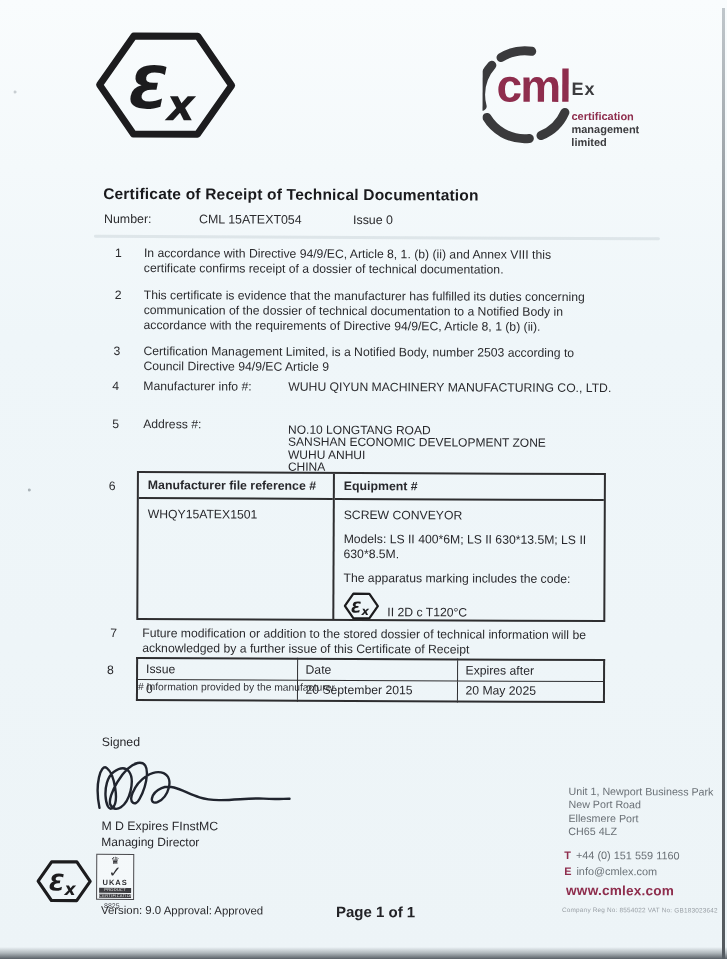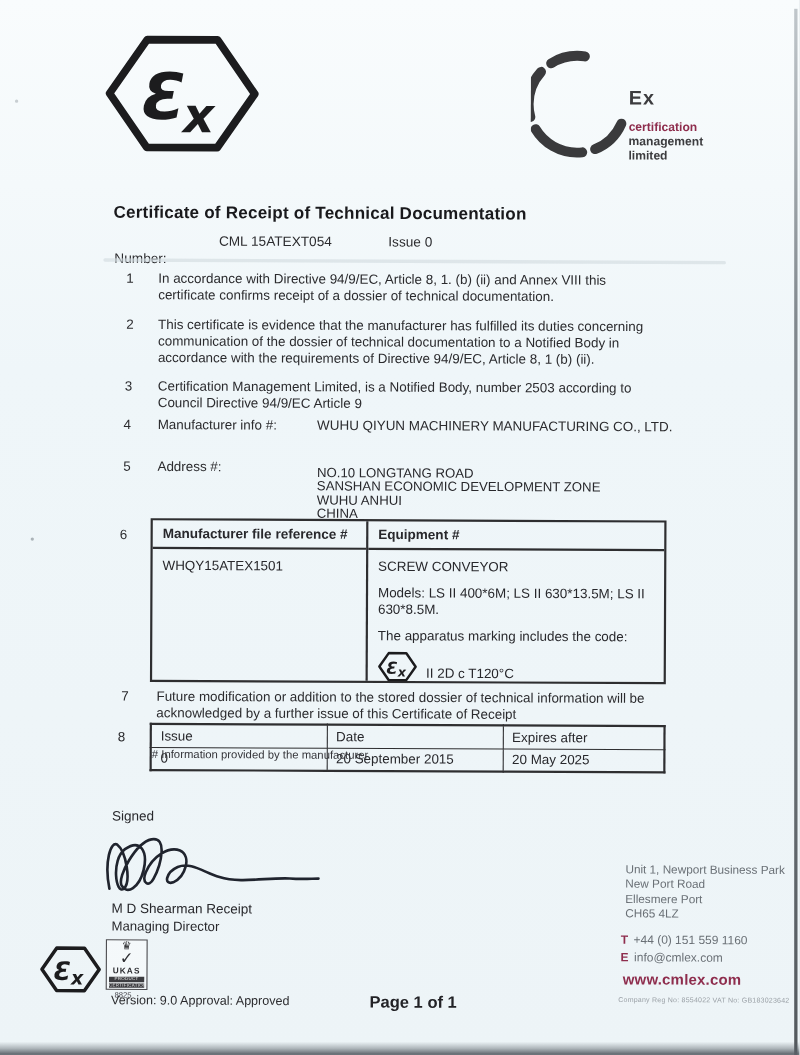--- a/index.html
+++ b/index.html
@@ -86,28 +86,29 @@
     <svg class="abs" style="left:95px; top:30px;" width="142" height="112" viewBox="0 0 142 112">
       <polygon points="5,56 39,7 103,7 137,56 103,105 39,105" fill="none" stroke="#1c1c1e" stroke-width="7" stroke-linejoin="round"></polygon>
       <text x="34" y="79" font-family="DejaVu Sans, sans-serif" font-size="58" font-style="italic" font-weight="bold" fill="#1c1c1e">Ɛ</text>
       <text x="72" y="91" font-family="DejaVu Sans, sans-serif" font-size="44" font-style="italic" font-weight="bold" fill="#1c1c1e">x</text>
     </svg>
 
     <div class="abs cml-box">
       <svg class="abs" style="left:0; top:0;" width="100" height="120" viewBox="0 0 100 120">
         <circle cx="42" cy="58" r="44" fill="none" stroke="#3a3a3c" stroke-width="9" stroke-dasharray="34 12 50 12 44 12 32 80" stroke-dashoffset="-18" stroke-linecap="round"></circle>
       </svg>
+      <span class="cml-word">cml</span>
       <span class="cml-ex">Ex</span>
       <span class="cml-sub s1">certification</span>
       <span class="cml-sub s2">management</span>
       <span class="cml-sub s3">limited</span>
     </div>
 
     <div class="abs doc-title">Certificate of Receipt of Technical Documentation</div>
-    <span class="abs num-row" style="left:105px;margin-top:16px;">Number:</span>
+    <span class="abs num-row" style="left:105px;">Number:</span>
     <span class="abs num-row" style="left:200px;">CML 15ATEXT054</span>
     <span class="abs num-row" style="left:354px;">Issue 0</span>
     <div class="abs divider-smudge"></div>
 
     <span class="abs clause-num" style="left:116px; top:247px;">1</span>
     <div class="abs clause-text" style="left:145px; top:247px; width:444px;">In accordance with Directive 94/9/EC, Article 8, 1. (b) (ii) and Annex VIII this certificate confirms receipt of a dossier of technical documentation.</div>
 
     <span class="abs clause-num" style="left:116px; top:289px;">2</span>
     <div class="abs clause-text" style="left:145px; top:289px; width:478px;">This certificate is evidence that the manufacturer has fulfilled its duties concerning communication of the dossier of technical documentation to a Notified Body in accordance with the requirements of Directive 94/9/EC, Article 8, 1 (b) (ii).</div>
 
@@ -169,21 +170,21 @@
         </tr>
       </tbody>
     </table>
 
     <div class="abs footnote"># Information provided by the manufacturer</div>
 
     <div class="abs signed-label">Signed</div>
     <svg class="abs" style="left:95px; top:753px;" width="215" height="64" viewBox="0 0 215 64">
       <path d="M8,56 C3,32 9,12 15,16 C23,22 28,50 21,56 C14,62 9,30 22,20 C36,10 43,22 39,39 C35,55 24,62 19,53 C15,45 32,14 46,11 C61,8 55,34 48,47 C44,55 37,51 41,41 C47,26 62,17 72,21 C83,26 77,45 66,50 C57,53 59,41 70,36 C82,31 94,41 108,45 C127,51 152,45 172,46 C184,47 192,46 198,46" fill="none" stroke="#20242e" stroke-width="2.4" stroke-linecap="round"></path>
     </svg>
-    <div class="abs sig-name">M D Shearman Receipt</div>
+    <div class="abs sig-name">M D Expires FInstMC</div>
     <div class="abs sig-role">Managing Director</div>
 
     <svg class="abs" style="left:40px; top:860px;" width="56" height="45" viewBox="0 0 142 112">
       <polygon points="5,56 39,7 103,7 137,56 103,105 39,105" fill="none" stroke="#1c1c1e" stroke-width="8" stroke-linejoin="round"></polygon>
       <text x="32" y="80" font-family="DejaVu Sans, sans-serif" font-size="58" font-style="italic" font-weight="bold" fill="#1c1c1e">Ɛ</text>
       <text x="72" y="91" font-family="DejaVu Sans, sans-serif" font-size="44" font-style="italic" font-weight="bold" fill="#1c1c1e">x</text>
     </svg>
 
     <div class="abs ukas-box">
       <span class="ukas-crown">♛</span>

